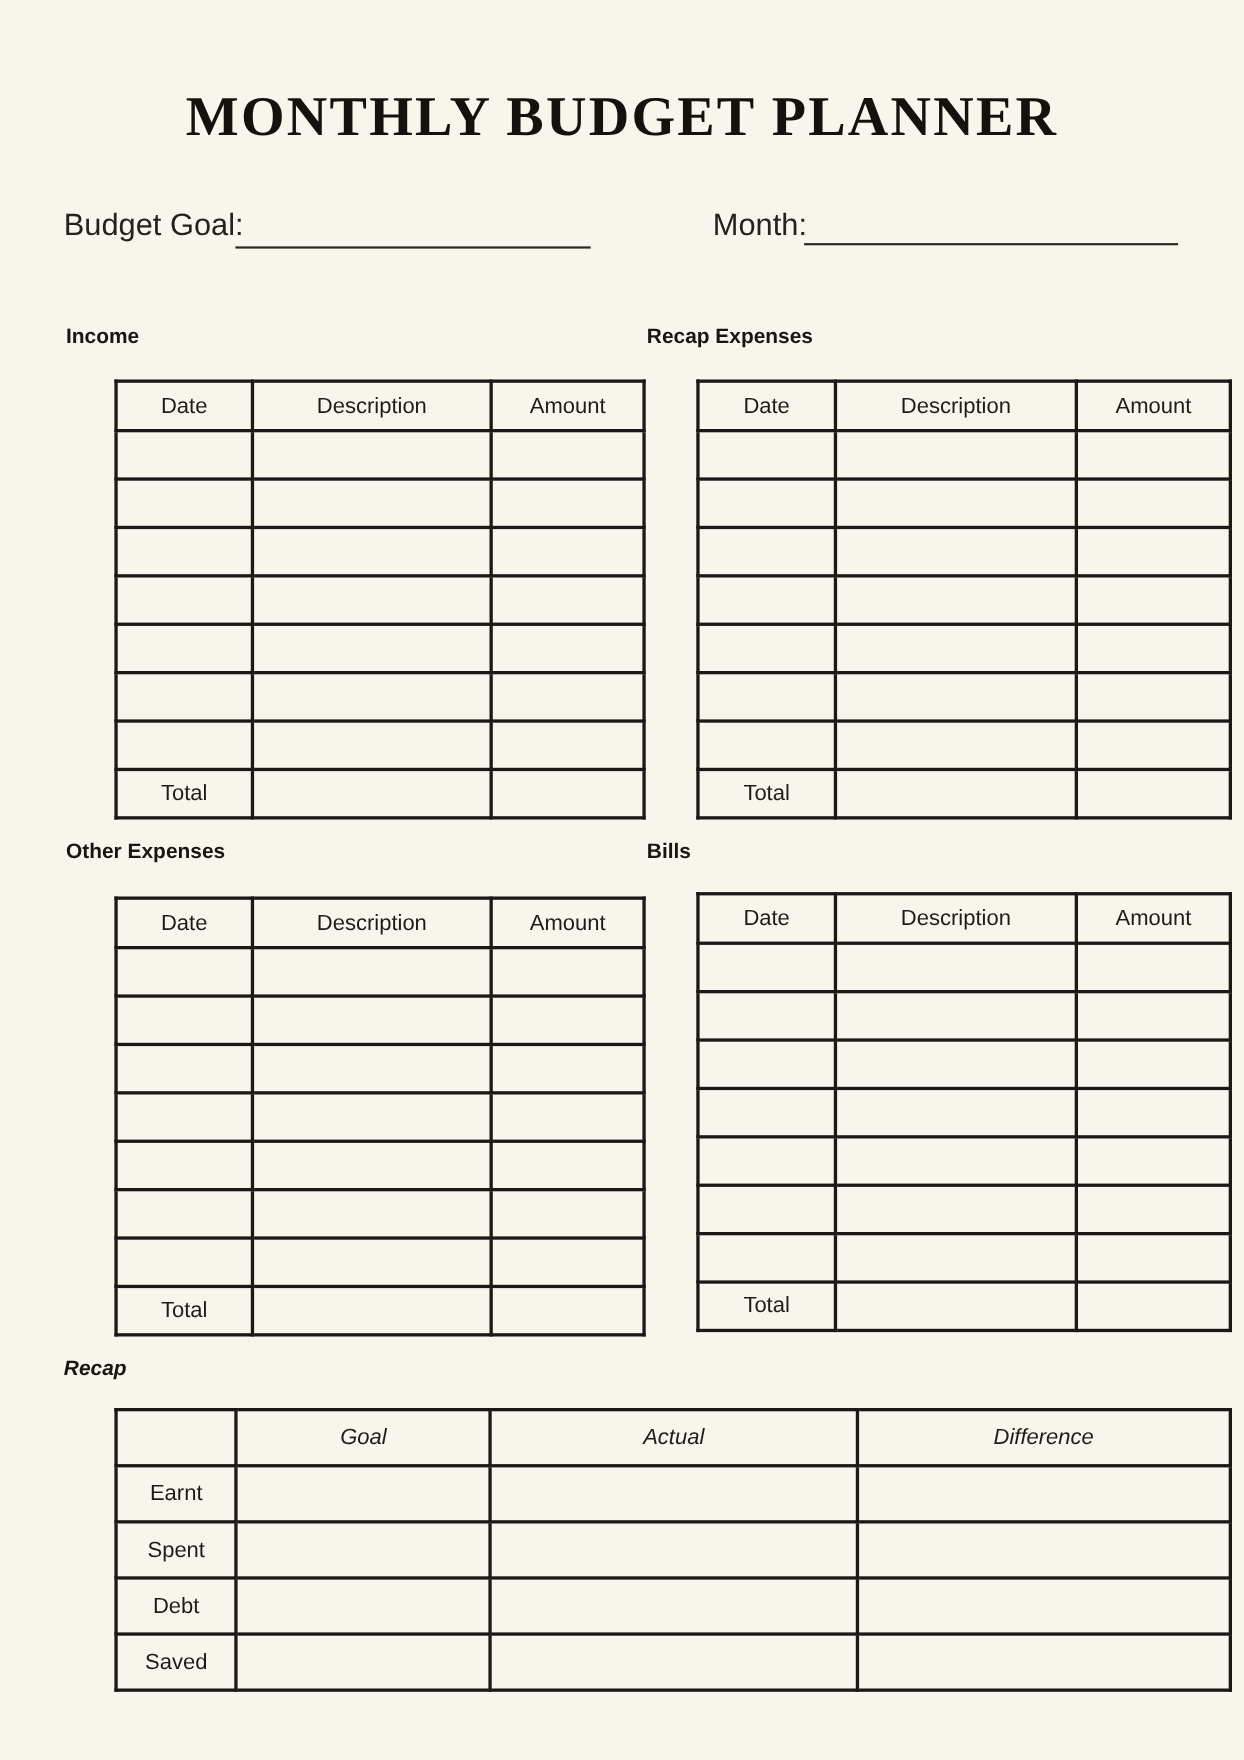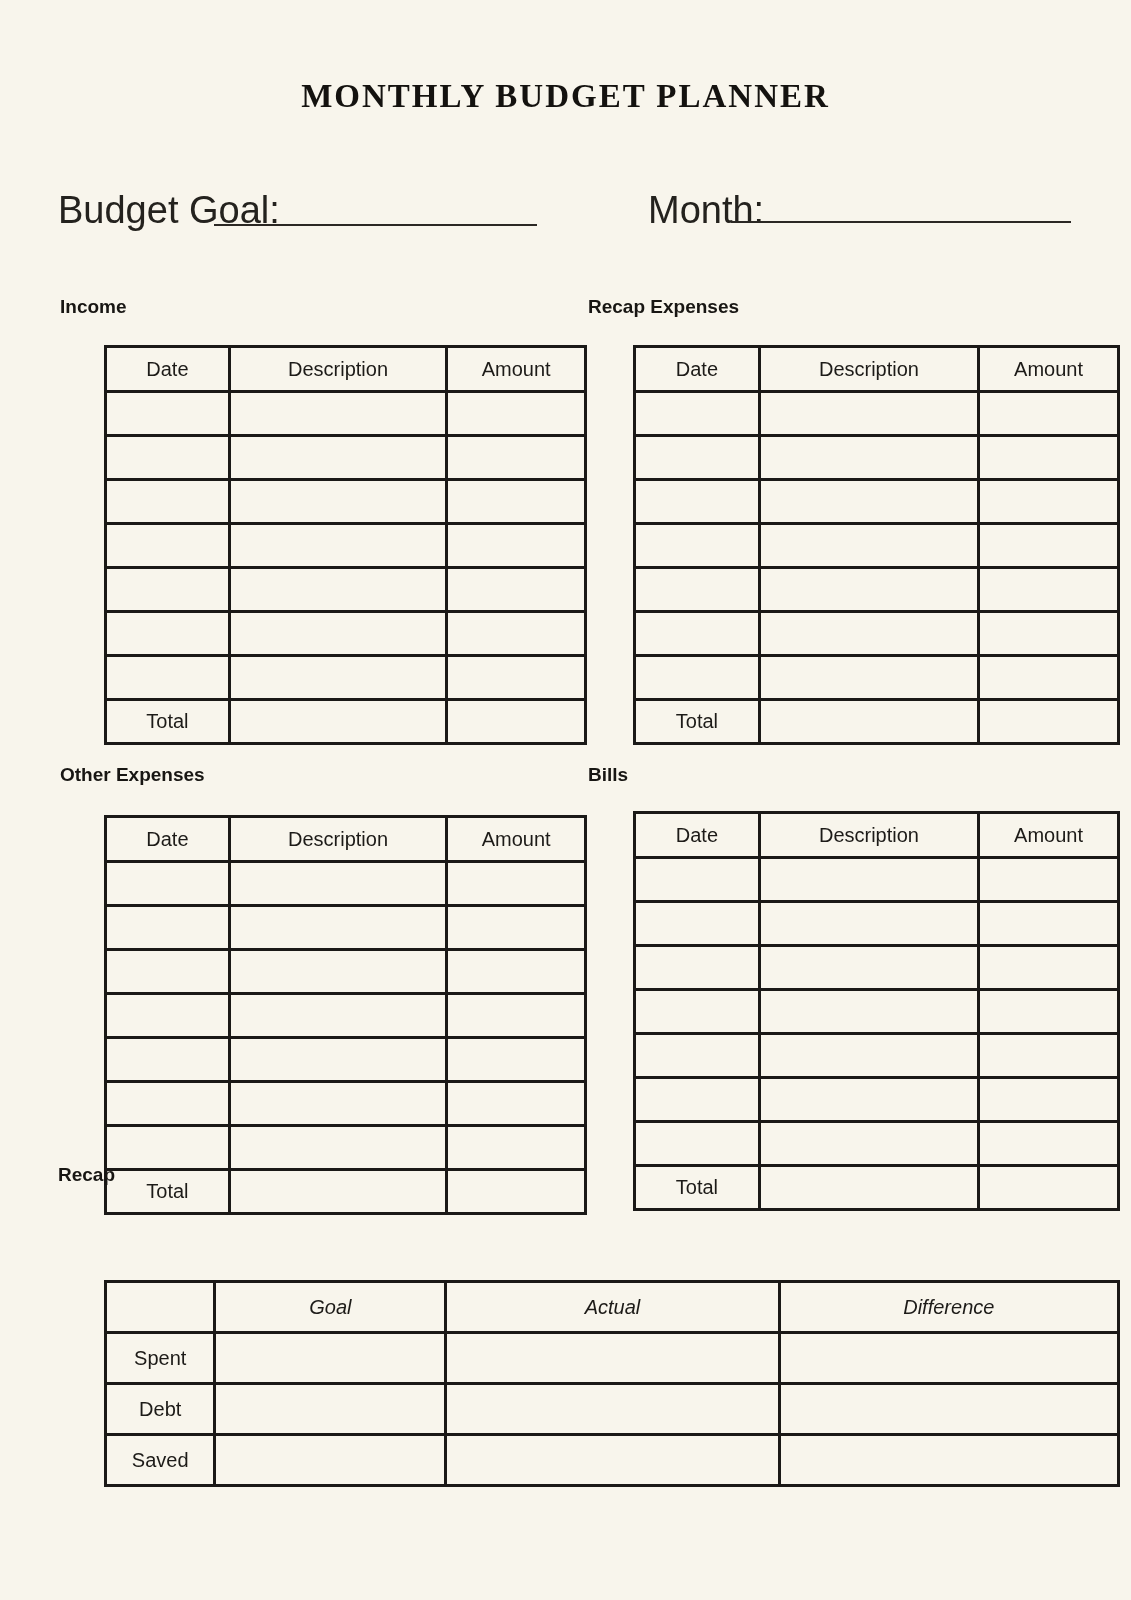--- a/index.html
+++ b/index.html
@@ -13,28 +13,28 @@
     font-family: "Liberation Sans", "DejaVu Sans", sans-serif;
     color: #1d1b18;
     overflow: hidden;
   }
   .title {
     position: absolute;
     left: 0; right: 0; top: 78px;
     text-align: center;
     font-family: "Liberation Serif", "DejaVu Serif", serif;
     font-weight: 600;
-    font-size: 33px;
+    font-size: 51px;
     letter-spacing: 2px;
     color: #14120f;
     white-space: nowrap;
   }
   .field-label {
     position: absolute;
-    font-size: 38px;
+    font-size: 28px;
     font-weight: 300;
     color: #24221e;
     line-height: 1.1;
     white-space: nowrap;
   }
   .field-line {
     position: absolute;
     border-bottom: 2px solid #2b2824;
     height: 0;
   }
@@ -48,21 +48,21 @@
     font-size: 19px;
     font-weight: 700;
     color: #181613;
     line-height: 1.1;
     white-space: nowrap;
   }
   #income-title   { left: 60px;  top: 297px; }
   #fixed-title    { left: 588px; top: 297px; }
   #other-title    { left: 60px;  top: 765px; }
   #bills-title    { left: 588px; top: 765px; }
-  #recap-title    { left: 58px;  top: 1165px; }
+  #recap-title    { left: 58px;  top: 1235px; font-style: italic; }
 
   table {
     position: absolute;
     border-collapse: collapse;
     table-layout: fixed;
     margin-left: 46px;
   }
   td, th {
     border: 3px solid #1b1917;
     font-size: 20px;
@@ -357,20 +357,26 @@
     <thead>
       <tr>
         <th></th>
         <th>Goal</th>
         <th>Actual</th>
         <th>Difference</th>
       </tr>
     </thead>
     <tbody>
       <tr>
+        <td>Earnt</td>
+        <td></td>
+        <td></td>
+        <td></td>
+      </tr>
+      <tr>
         <td>Spent</td>
         <td></td>
         <td></td>
         <td></td>
       </tr>
       <tr>
         <td>Debt</td>
         <td></td>
         <td></td>
         <td></td>

